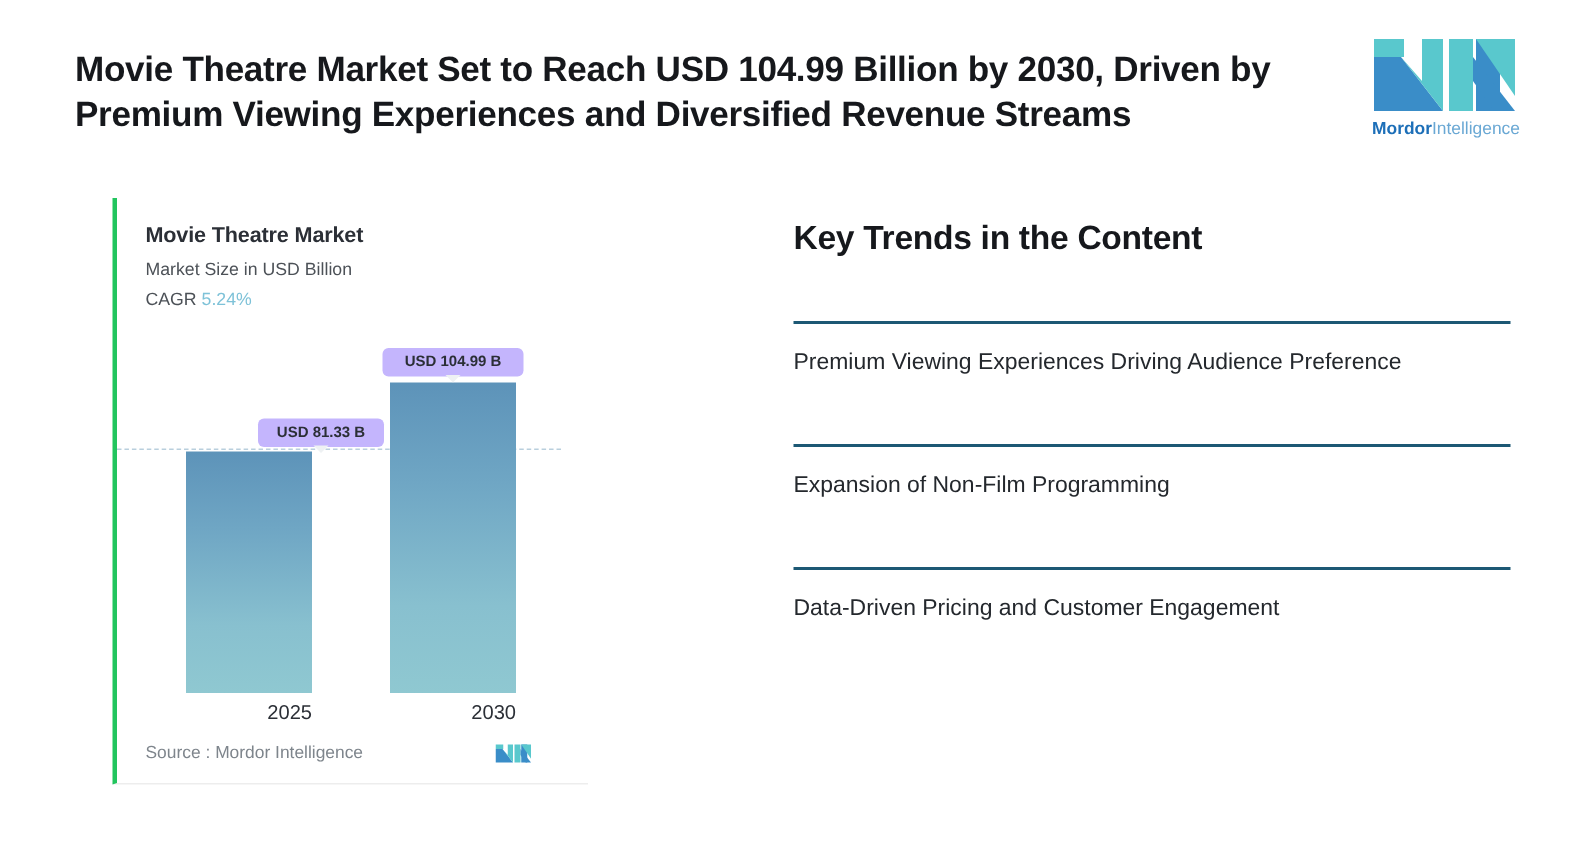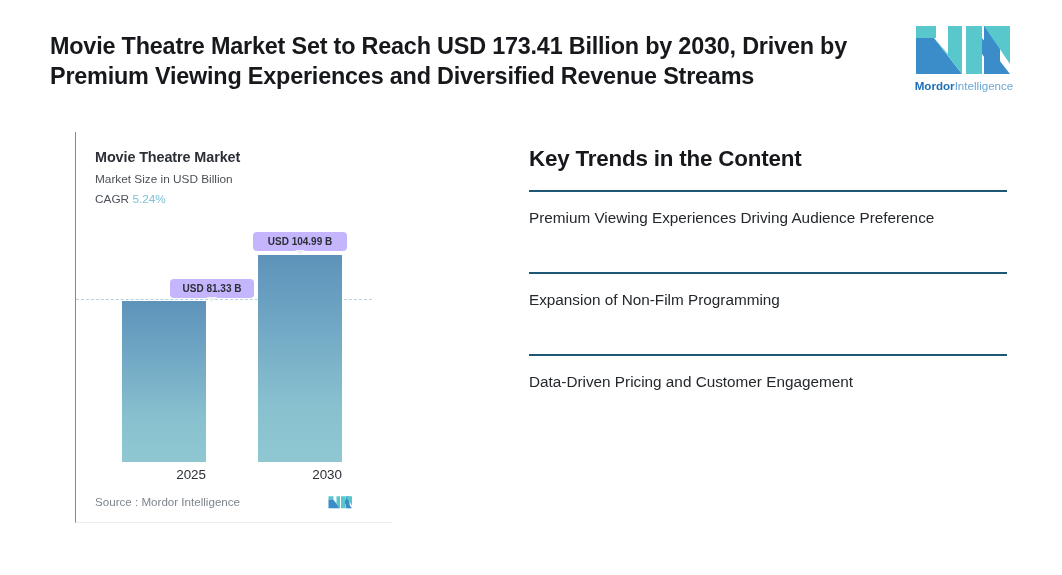--- a/index.html
+++ b/index.html
@@ -59,21 +59,21 @@
   .brand-text .b2 { font-weight: 400; color: #6aa8d4; }
 
   
   .chart-card {
     position: absolute;
     left: 75px;
     top: 132px;
     width: 317px;
     height: 391px;
     background: #ffffff;
-    border-left: 1px solid #22c55e;
+    border-left: 3px solid #22c55e;
     border-bottom: 1px solid #ededed;
     padding-left: 10px;
   }
 
   .chart-title {
     position: absolute;
     left: 19px; top: 17px;
     font-size: 14.4px;
     font-weight: 700;
     color: #2b2f36;
@@ -182,40 +182,40 @@
     top: 146px;
     width: 478px;
   }
   .trends-heading {
     font-size: 22.4px;
     font-weight: 700;
     color: #16181c;
     letter-spacing: -0.2px;
     margin-bottom: 0;
   }
-  .trend-list { margin-top: 18px; }
+  .trend-list { margin-top: 42px; }
   .trend-item {
     border-top: 2.2px solid #1c5874;
     padding-top: 14px;
     font-size: 15.3px;
     line-height: 24px;
     color: #24282d;
   }
   .trend-item.h-tall { height: 82px; }
   .trend-item.h-short { height: 82px; }
   .trend-item.h-last { height: 42px; border-bottom: none; }
 </style>
 </head>
 <body>
 
 <div class="page">
 
   <div class="header">
 
-    <h1 class="headline">Movie Theatre Market Set to Reach USD 173.41 Billion by 2030, Driven by Premium Viewing Experiences and Diversified Revenue Streams</h1>
+    <h1 class="headline">Movie Theatre Market Set to Reach USD 104.99 Billion by 2030, Driven by Premium Viewing Experiences and Diversified Revenue Streams</h1>
 
     <div class="brand-logo">
       <svg class="brand-mark" viewBox="0 0 100 50">
 
         <polygon points="2,50 2,14 20,14 48,50 30,50" fill="#3a8dc8"></polygon>
 
         <polygon points="2,14 2,2 22,2 22,14" fill="#59c8cd"></polygon>
         <polygon points="20,14 48,50 48,2 34,2 34,30" fill="#59c8cd"></polygon>
 
         <polygon points="52,2 52,50 68,50 68,2" fill="#59c8cd"></polygon>

